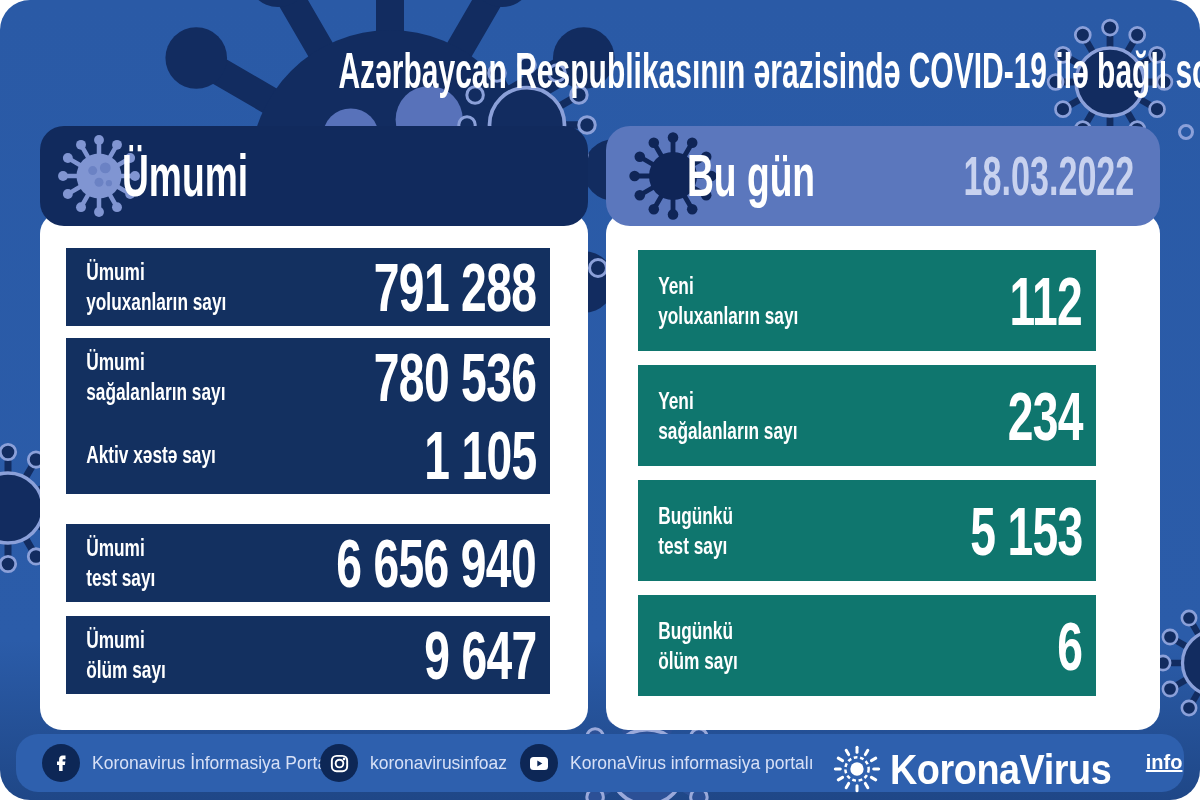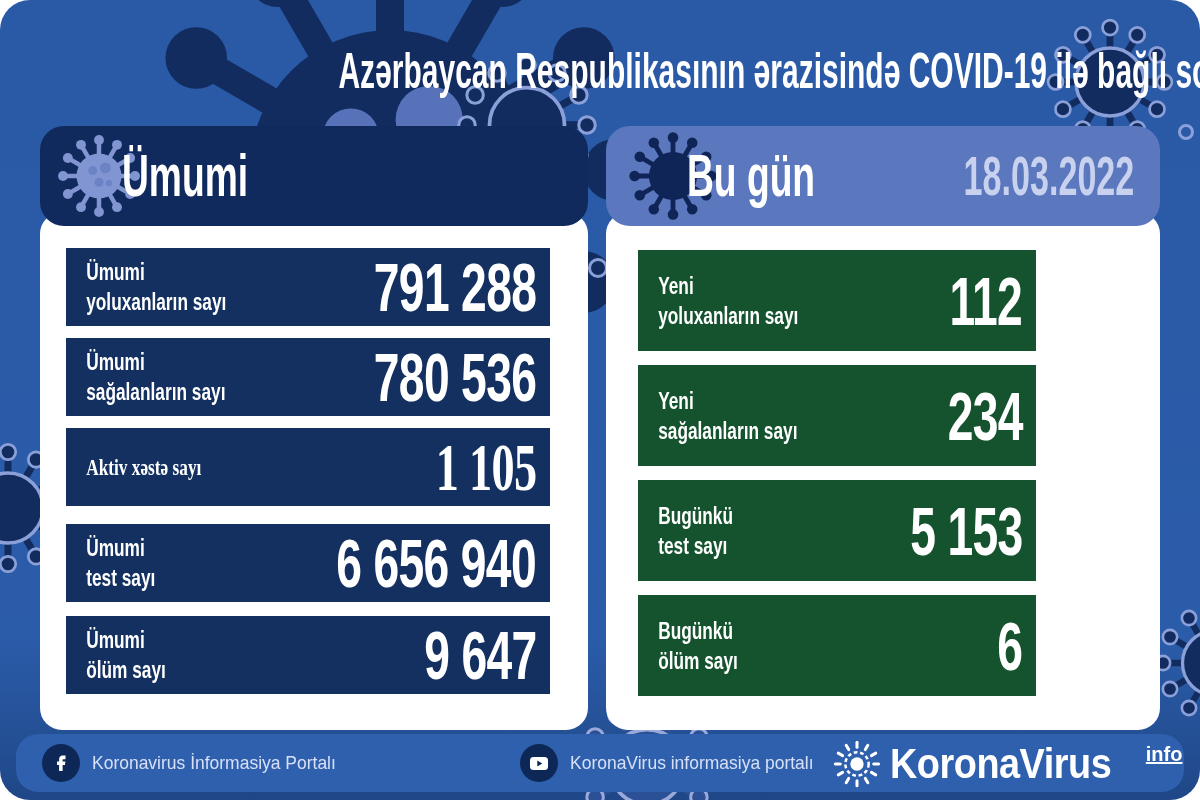--- a/index.html
+++ b/index.html
@@ -24,37 +24,37 @@
   .band-right .btext{left:81px;}
   .bdate{position:absolute;right:26px;top:0;line-height:100px;font-size:55px;font-weight:bold;
     color:#c8d2ef;white-space:nowrap;transform:scaleX(0.62);transform-origin:right center;}
 
   .wpanel{position:absolute;top:212px;height:518px;background:#fff;border-radius:22px;z-index:2;}
   .wpanel-left{left:40px;width:548px;}
   .wpanel-right{left:606px;width:554px;}
 
   .srow{position:absolute;display:flex;align-items:center;justify-content:space-between;}
   .wpanel-left .srow{left:26px;width:484px;height:78px;background:#133060;}
-  .wpanel-right .srow{left:32px;width:398px;height:101px;background:#14532d;}
-  .lr1{top:36px;}  .lr2{top:126px;} .lr3{top:216px;font-family:Liberation Serif, serif;} .lr4{top:312px;} .lr5{top:404px;}
+  .wpanel-right .srow{left:32px;width:458px;height:101px;background:#0f766e;}
+  .lr1{top:36px;}  .lr2{top:126px;} .lr3{top:204px;} .lr4{top:312px;} .lr5{top:404px;}
   .rr1{top:38px;}  .rr2{top:153px;} .rr3{top:268px;} .rr4{top:383px;}
   .slabel{padding-left:28px;color:#fff;font-weight:bold;font-size:24px;line-height:30px;
     transform:scaleX(0.72);transform-origin:left center;white-space:nowrap;}
   .slabel span{display:block;}
   .svalue{padding-right:20px;color:#fff;font-weight:bold;font-size:68px;letter-spacing:-1px;
     transform:scaleX(0.68);transform-origin:right center;white-space:nowrap;}
 
   .fband{position:absolute;left:16px;top:734px;width:1168px;height:58px;background:#2e60ae;
     border-radius:22px;z-index:2;}
   .fitem{position:absolute;top:734px;height:58px;display:flex;align-items:center;gap:12px;z-index:4;}
   .fb{left:42px;} .ig{left:320px;} .yt{left:520px;}
   .fcircle{width:38px;height:38px;border-radius:50%;background:#0d2756;display:flex;
     align-items:center;justify-content:center;flex:0 0 auto;}
   .flabel{color:#d7e0f6;font-size:19px;white-space:nowrap;transform:scaleX(0.92);transform-origin:left center;}
-  .logo{position:absolute;left:832px;top:734px;height:60px;display:flex;align-items:center;gap:8px;z-index:4;}
+  .logo{position:absolute;left:832px;top:734px;height:60px;display:flex;align-items:flex-end;gap:8px;z-index:4;}
   .logo-text{color:#fff;font-size:42px;font-weight:bold;letter-spacing:-0.5px;white-space:nowrap;
     transform:scaleX(0.9);transform-origin:left center;}
   .logo-sup{color:#fff;font-size:20px;font-weight:bold;margin-bottom:20px;margin-left:2px;text-decoration:underline;}
 </style>
 </head>
 <body>
 
 <div class="poster">
 
   <svg width="0" height="0" style="position:absolute">
@@ -208,20 +208,30 @@
 
   <div class="fitem fb">
     <span class="fcircle">
       <svg viewBox="0 0 24 24" width="24" height="24">
           <path d="M14.2 8.2h2.3V4.6h-2.9c-2.4 0-3.5 1.8-3.5 3.8v2H8v3.5h2.1v6h3.5v-6h2.3l.5-3.5h-2.8V8.9c0-.4.2-.7.6-.7z" fill="#fff"></path>
         </svg>
     </span>
     <span class="flabel">Koronavirus İnformasiya Portalı</span>
   </div>
 
+  <div class="fitem ig">
+    <span class="fcircle">
+      <svg viewBox="0 0 24 24" width="23" height="23">
+        <rect x="4" y="4" width="16" height="16" rx="5" fill="none" stroke="#fff" stroke-width="2"></rect>
+        <circle cx="12" cy="12" r="4" fill="none" stroke="#fff" stroke-width="2"></circle>
+        <circle cx="16.8" cy="7.2" r="1.4" fill="#fff"></circle>
+      </svg>
+    </span>
+    <span class="flabel">koronavirusinfoaz</span>
+  </div>
 
   <div class="fitem yt">
     <span class="fcircle">
       <svg viewBox="0 0 24 24" width="24" height="24">
         <rect x="3" y="6" width="18" height="13" rx="3.5" fill="#fff"></rect>
         <path d="M10.3 9.6v5.8l5-2.9z" fill="#0d2756"></path>
       </svg>
     </span>
     <span class="flabel">KoronaVirus informasiya portalı</span>
   </div>

